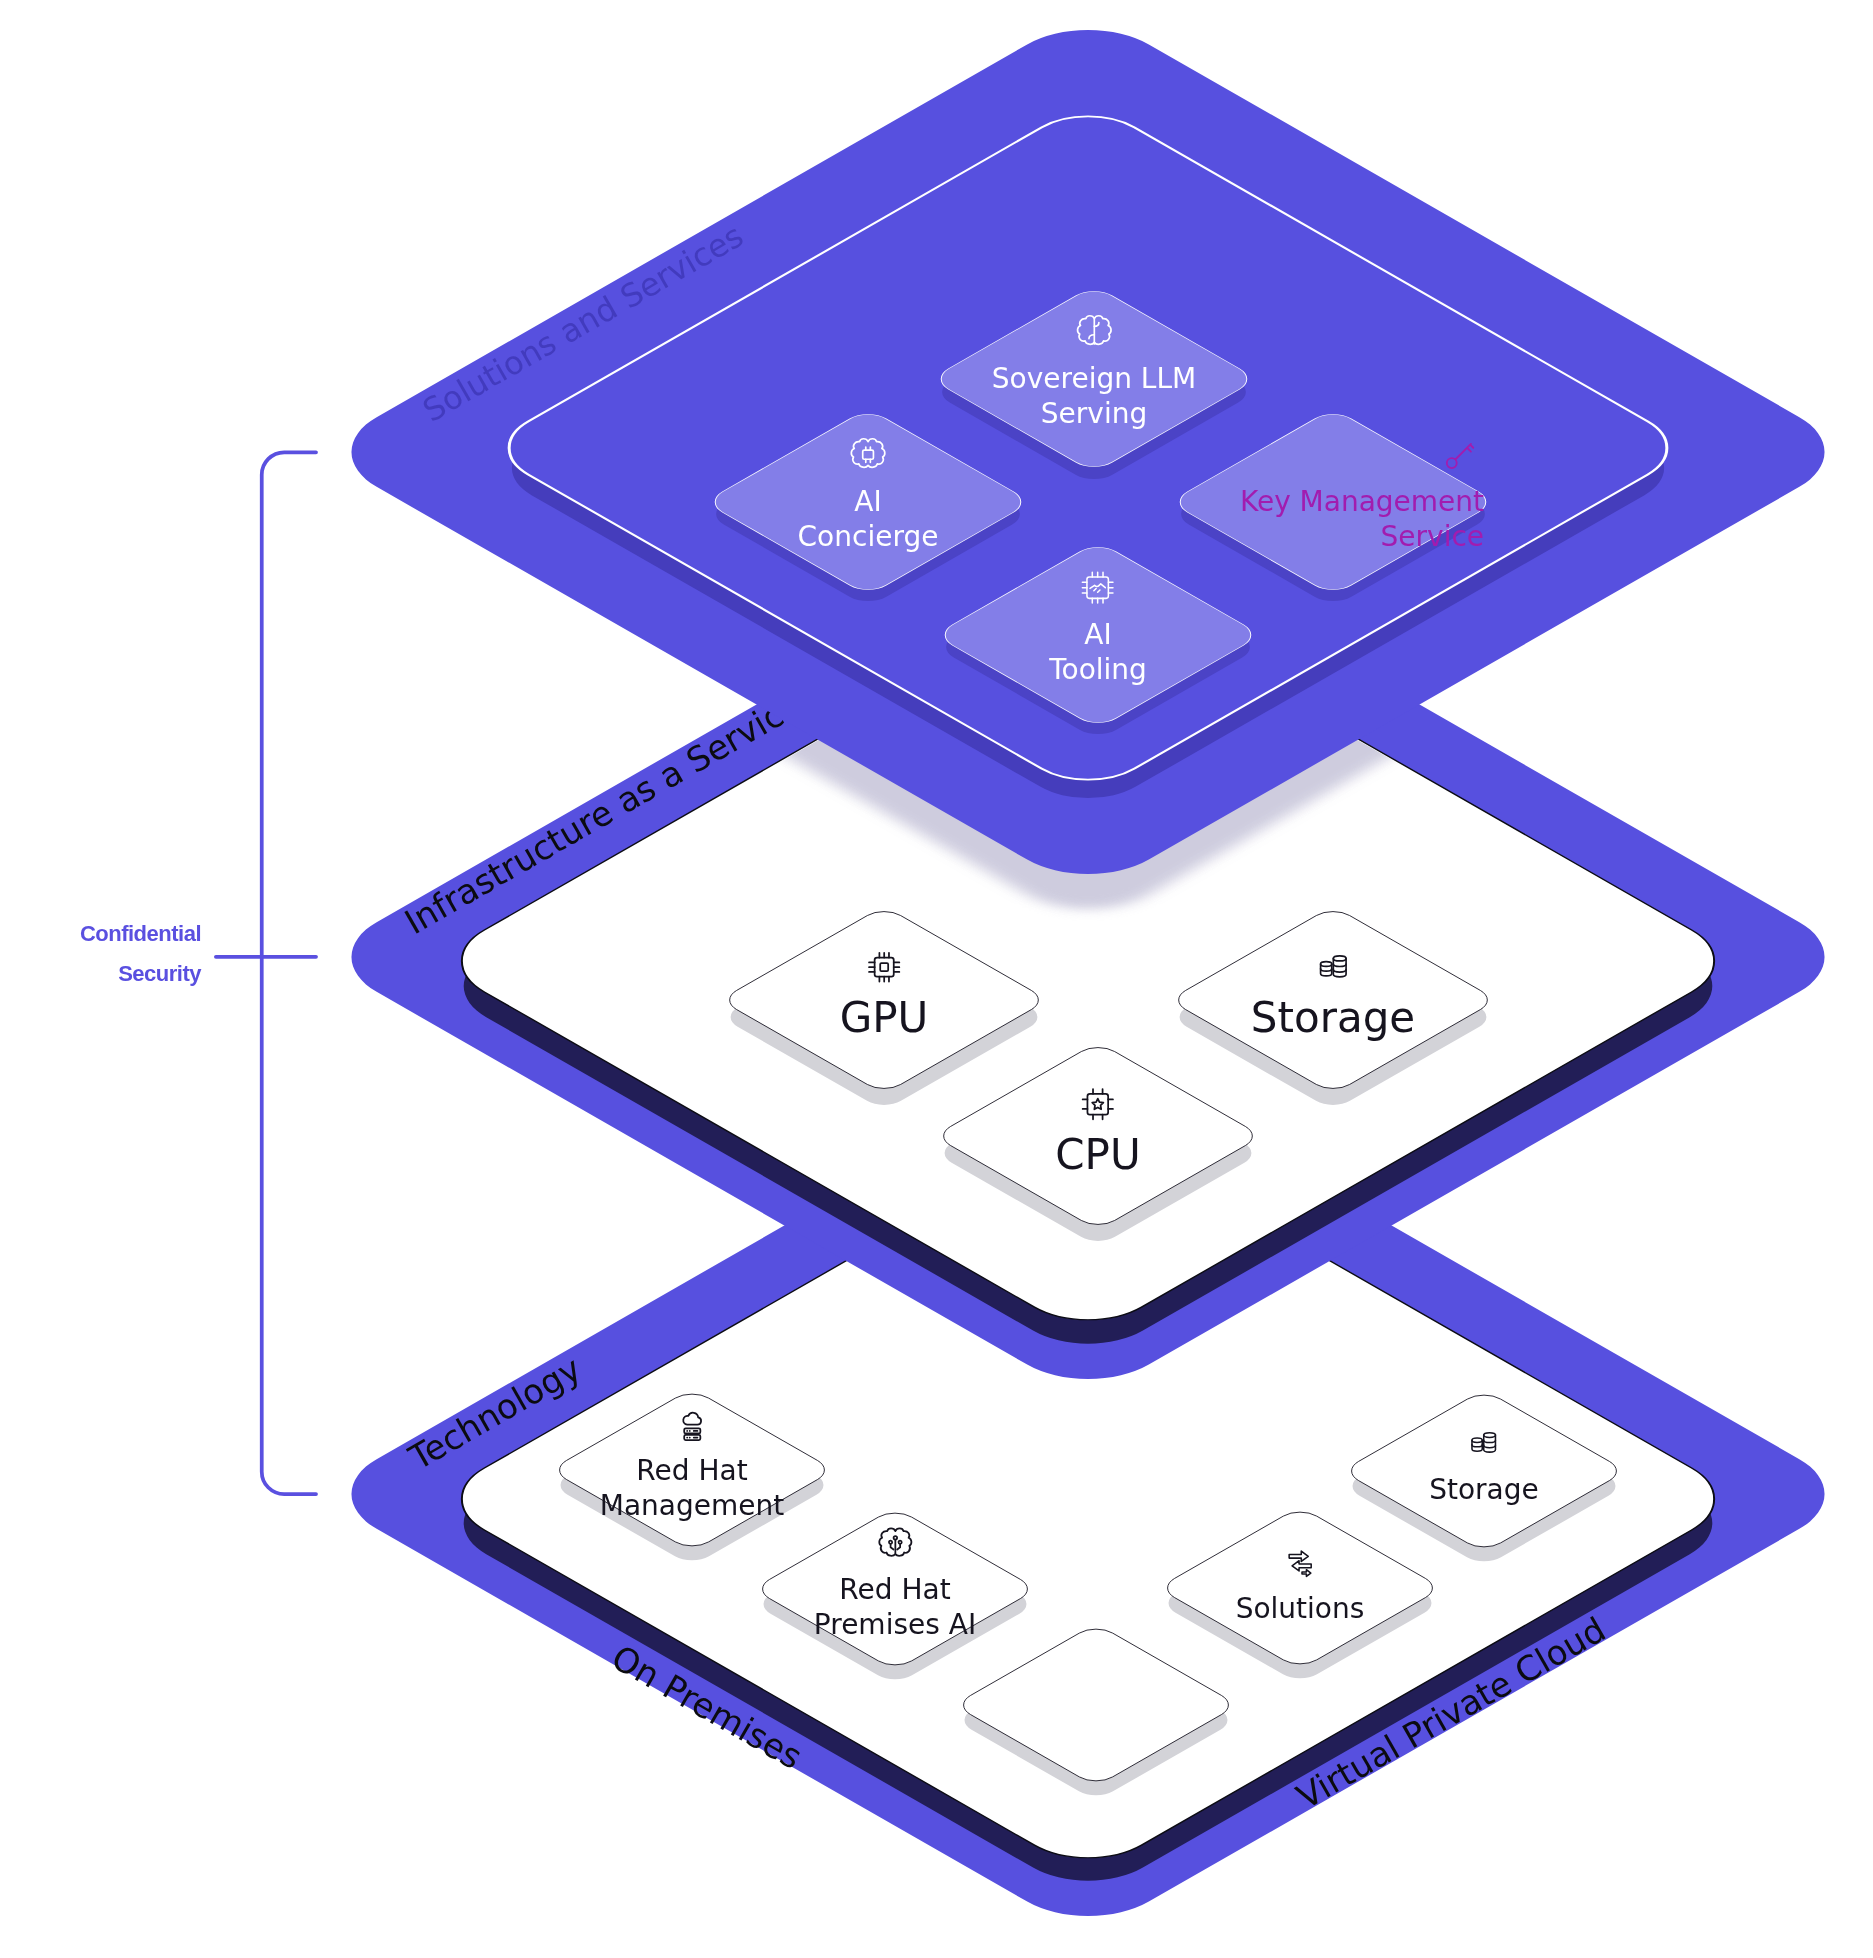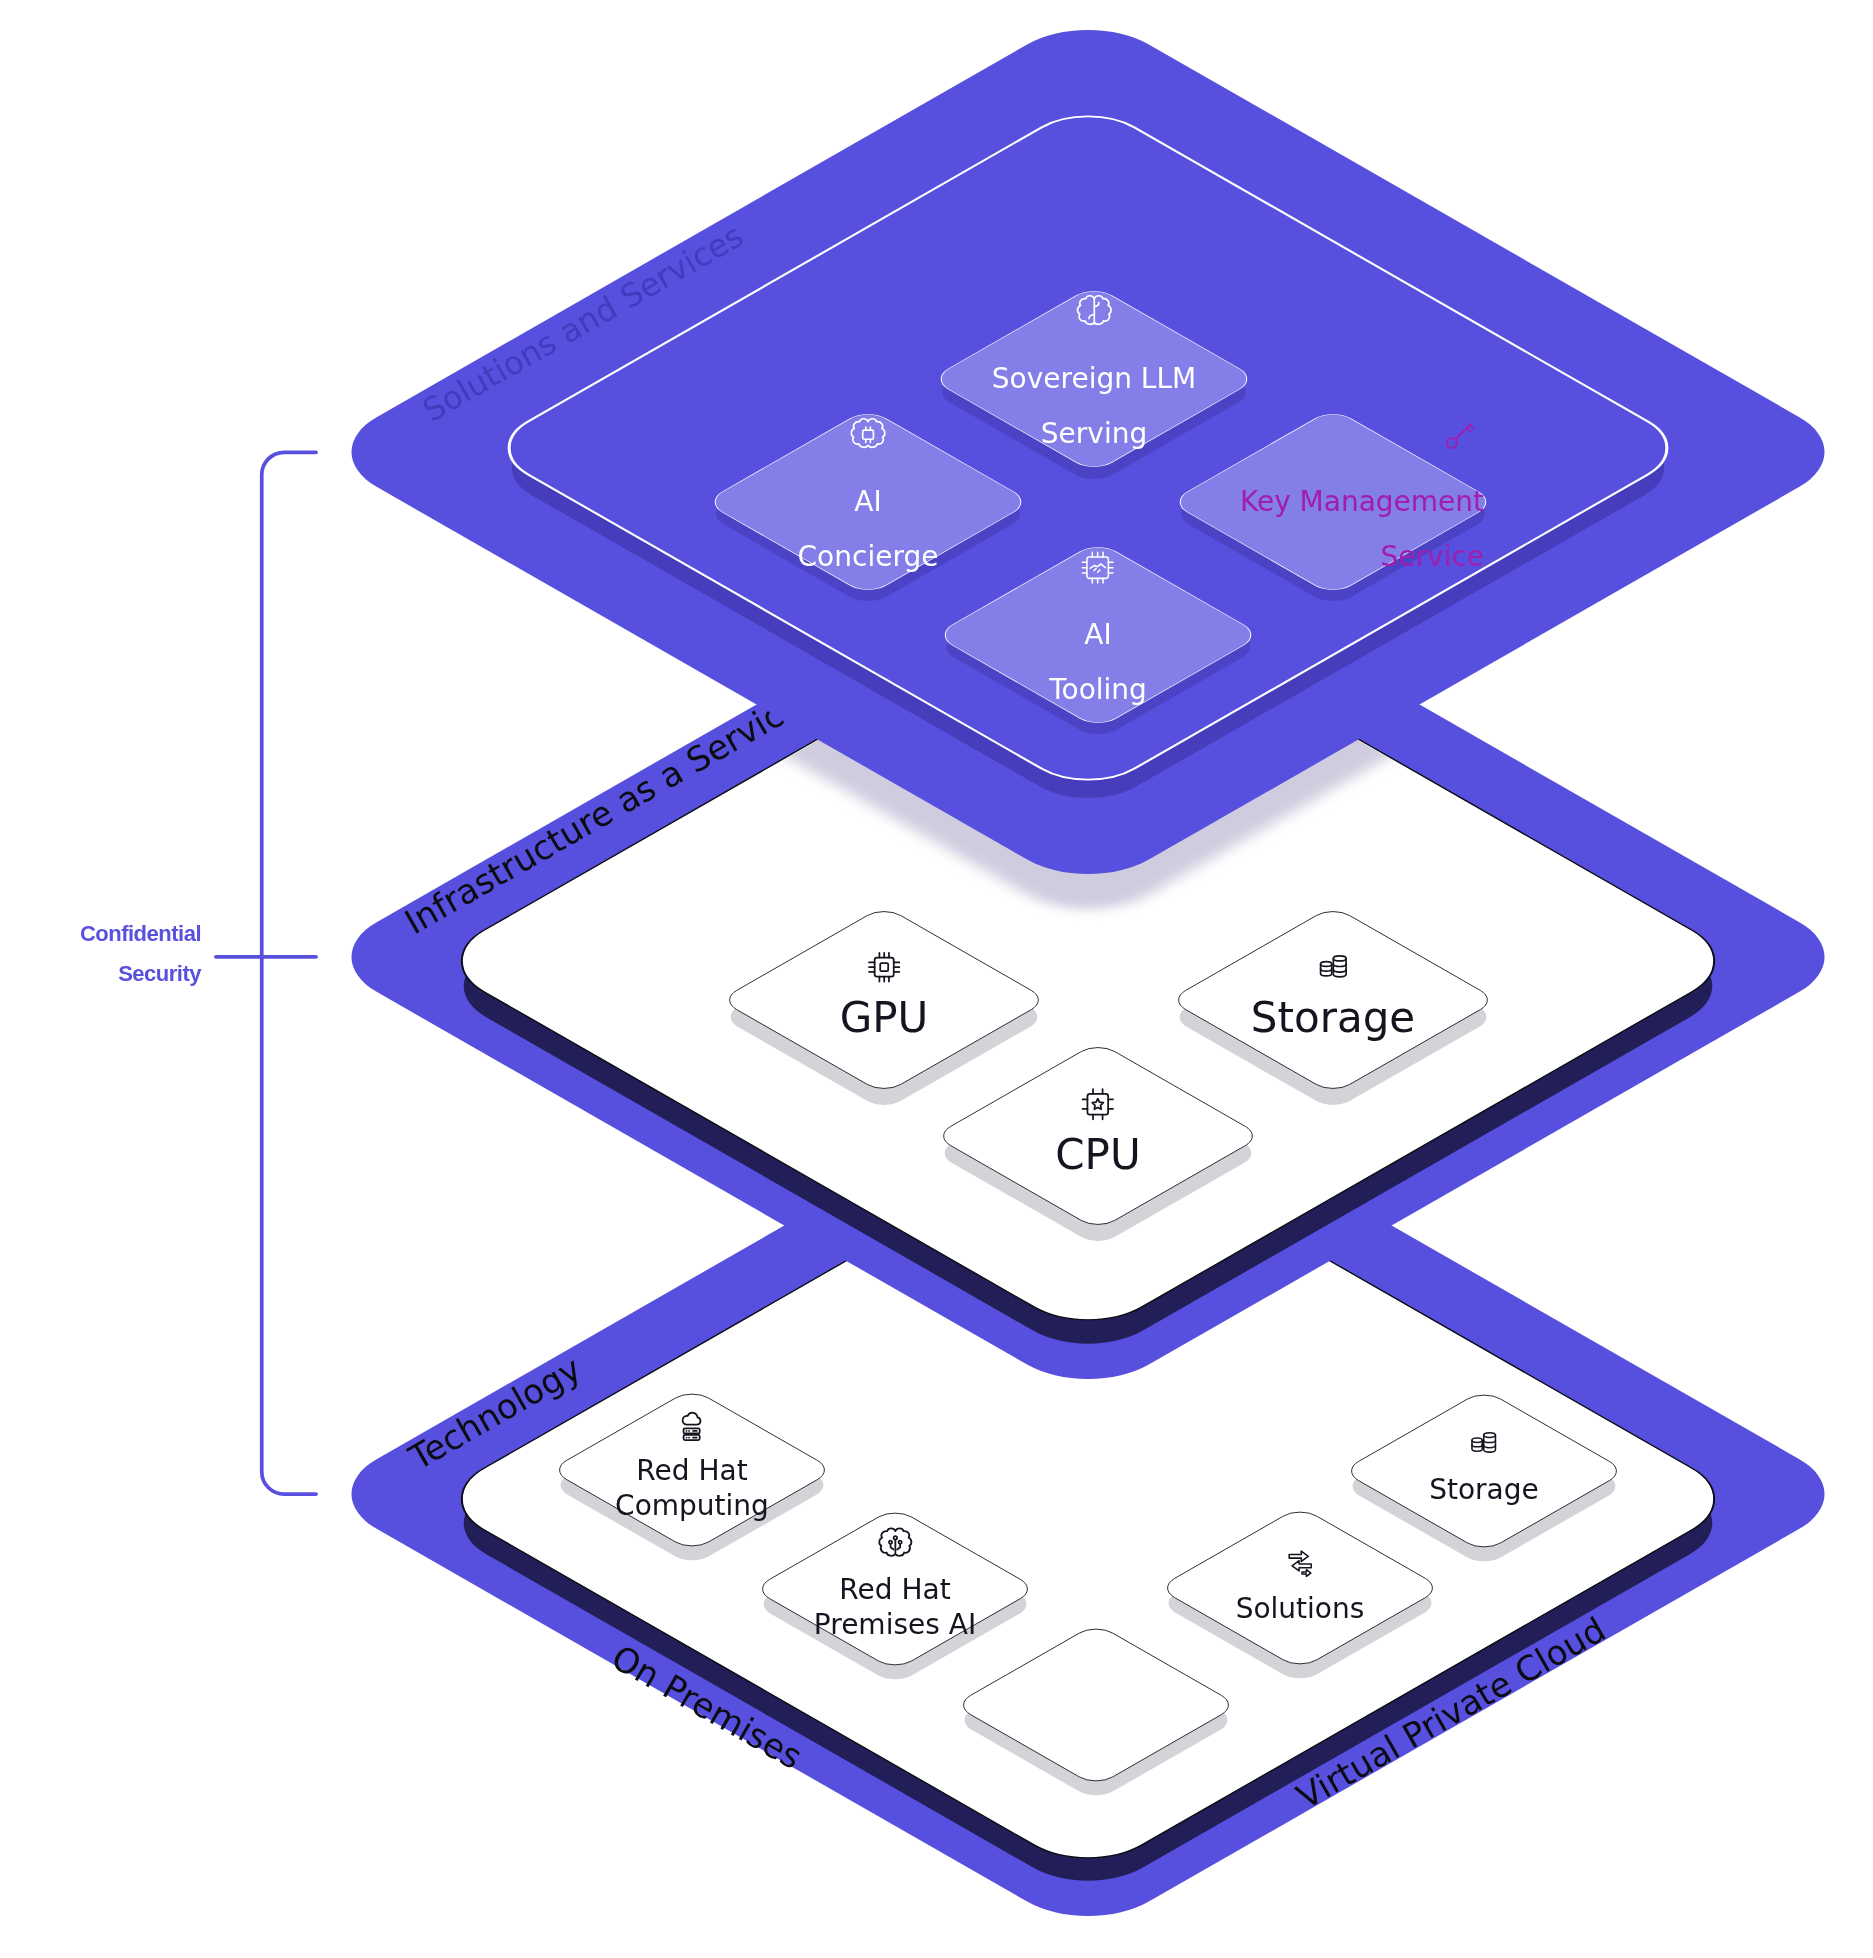--- a/index.html
+++ b/index.html
@@ -21,21 +21,21 @@
   .card1-sh{background:#4B43C6;border-radius:26px;}
   .cardw{background:#ffffff;border:1.7px solid #1A1824;border-radius:24px;}
   .cardw-sh{background:#D3D3D8;border-radius:24px;}
   .lshadow{background:#C9C7DB;border-radius:86px;filter:blur(9.4px);opacity:.9;}
   .clip{position:absolute;left:0;top:0;width:1874px;height:1958px;}
   .lab{
     position:absolute;transform:translate(-50%,-50%);
     display:flex;flex-direction:column;align-items:center;text-align:center;white-space:nowrap;
   }
   .lab svg{display:block;margin-bottom:4.7px;}
-  .t1{color:#ffffff;font-size:28px;line-height:35px;gap:20px;}
+  .t1{color:#ffffff;font-size:28px;line-height:35px;}
   .t2{color:#16141F;font-size:42px;line-height:39px;}
   .t3{color:#16141F;font-size:28px;line-height:35px;}
   .edge{
     position:absolute;white-space:nowrap;color:#0B0B10;font-size:34px;
     transform:translate(-50%,-50%) rotate(-29.8deg);
   }
   .edge.cw{transform:translate(-50%,-50%) rotate(29.8deg);}
   .edge.faint{color:rgba(42,34,150,.45);font-size:32px;}
   .brand{
     position:absolute;left:0;top:914px;width:201px;text-align:right;
@@ -61,21 +61,21 @@
   <div class="dia cardw-sh" style="left:692px;top:1485px;width:200px;height:200px;"></div>
   <div class="dia cardw" style="left:692px;top:1470px;width:200px;height:200px;"></div>
   <div class="lab t3" style="left:692px;top:1462px;color:#16141F;">
     <svg class="icon" width="47" height="47" viewBox="0 0 64 64">
       <path d="M25 32h14a5 5 0 0 0 1-9.9A7 7 0 0 0 26.6 20 5.8 5.8 0 0 0 25 32z"></path>
       <rect x="21" y="37" width="22" height="7" rx="2"></rect>
       <rect x="21" y="46" width="22" height="7" rx="2"></rect>
       <path d="M25 40.5h.1M28.5 40.5h.1M25 49.5h.1M28.5 49.5h.1M34 40.5h5M34 49.5h5"></path>
     </svg>
     <span>Red Hat</span>
-    <span>Computing</span>
+    <span>Management</span>
   </div>
 
   <div class="dia cardw-sh" style="left:895px;top:1604px;width:200px;height:200px;"></div>
   <div class="dia cardw" style="left:895px;top:1589px;width:200px;height:200px;"></div>
   <div class="lab t3" style="left:895px;top:1581px;color:#16141F;">
     <svg class="icon" width="47" height="47" viewBox="0 0 64 64">
       <path d="M32 15c-2-5-10-5-11 0-6-1-10 5-7 9-5 2-5 9-1 11-3 5 2 11 7 9 1 5 9 6 12 2 3 4 11 3 12-2 5 2 10-4 7-9 4-2 4-9-1-11 3-4-1-10-7-9-1-5-9-5-11 0z"></path>
       <circle cx="32" cy="24" r="2.4"></circle>
         <path d="M32 26.5V45"></path>
       <circle cx="25.5" cy="30" r="2.2"></circle>

